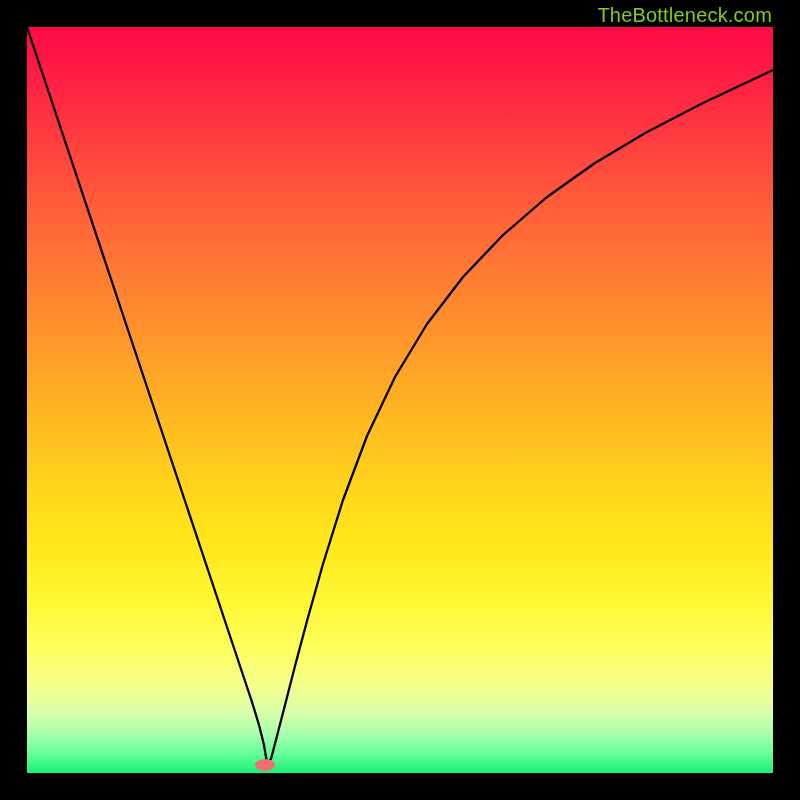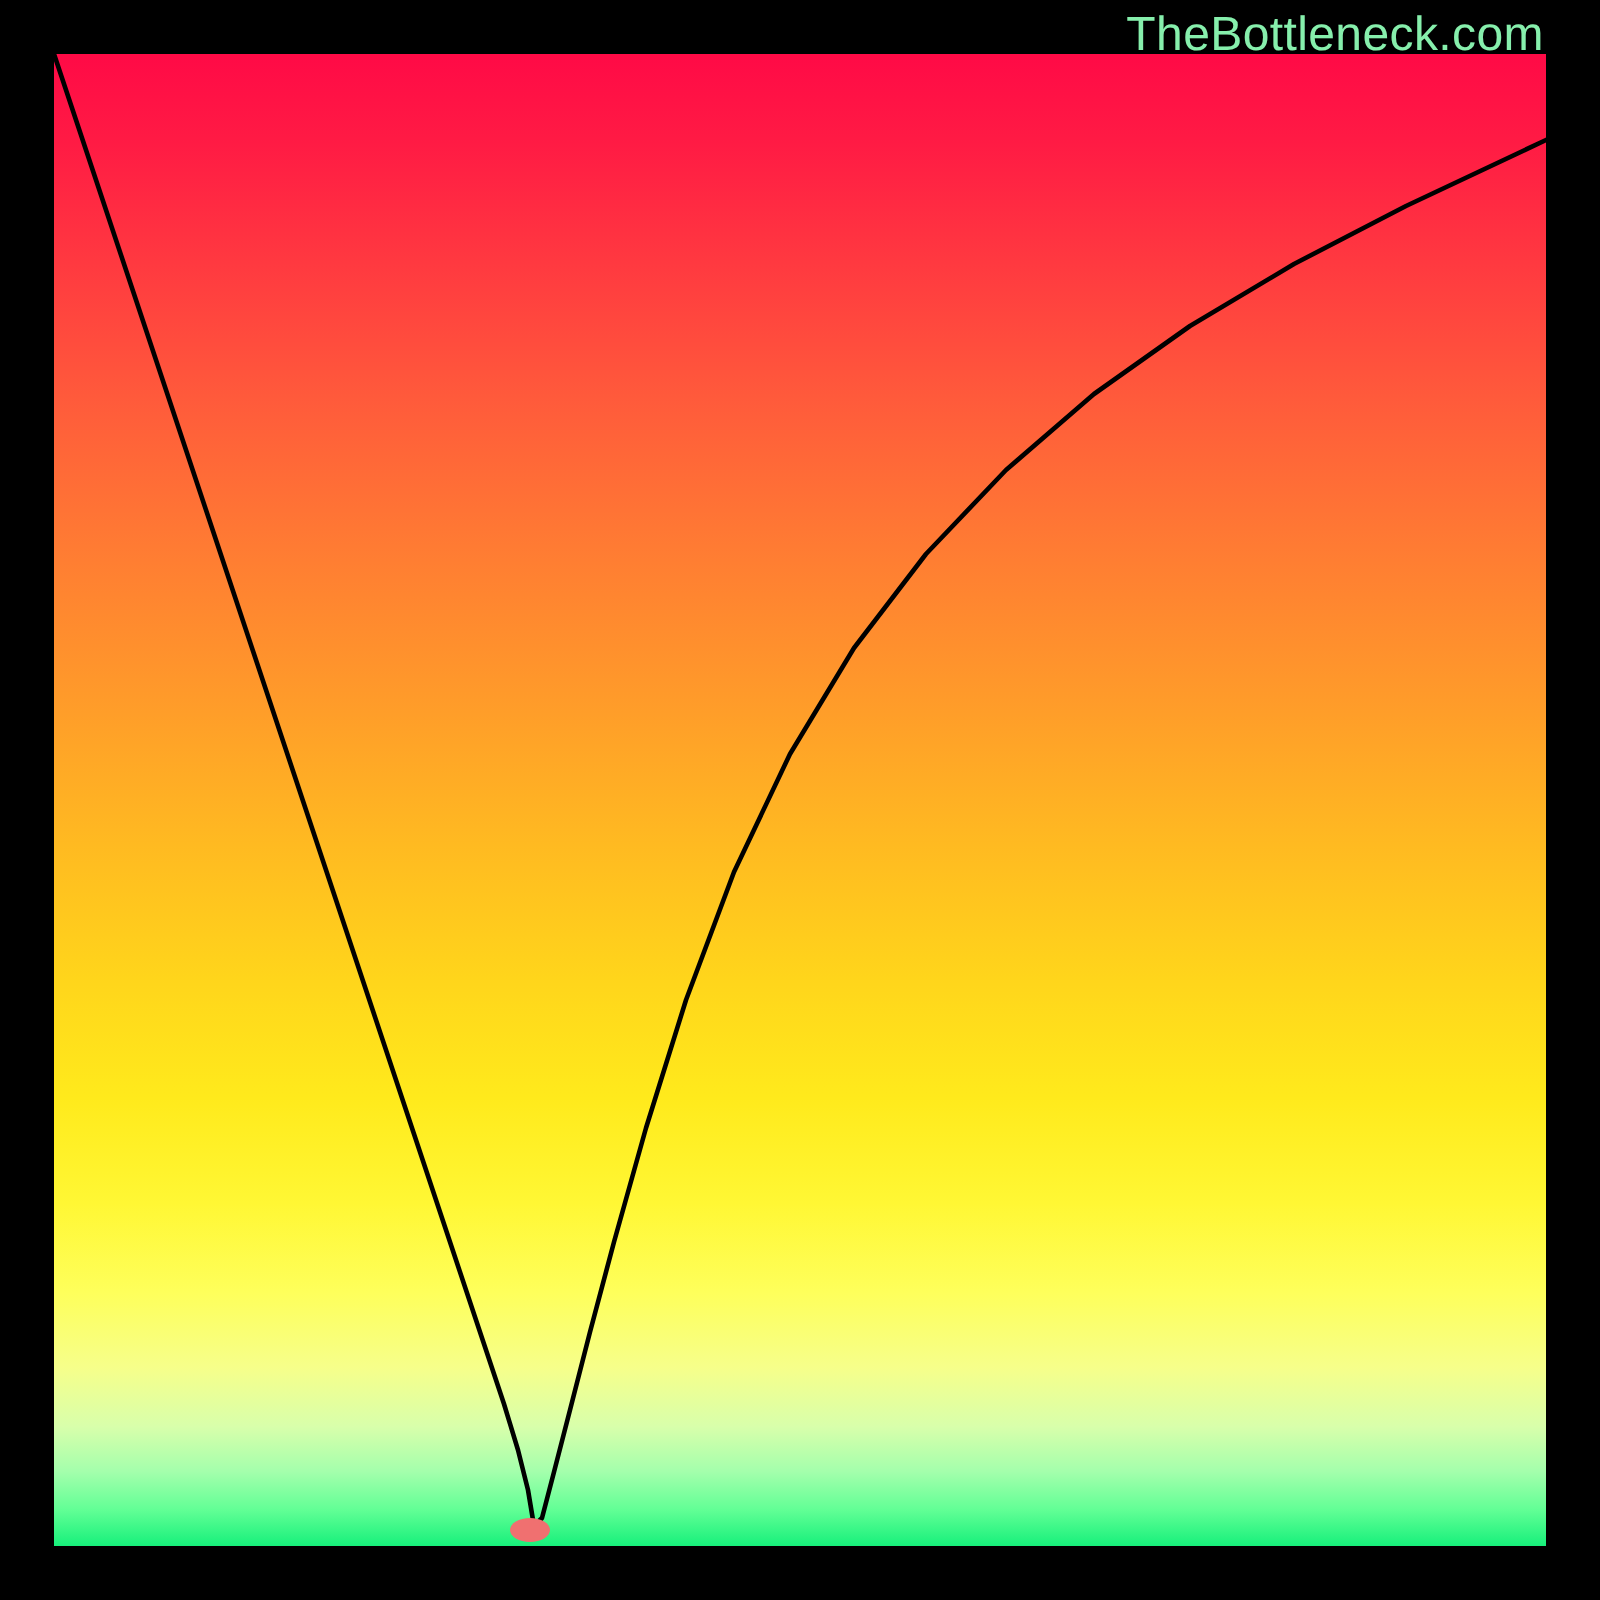--- a/index.html
+++ b/index.html
@@ -44,22 +44,22 @@
   svg.curve {
     position: absolute;
     left: 0; top: 0;
     width: 746px;
     height: 746px;
   }
   .watermark {
     position: absolute;
     top: 4px;
     right: 28px;
-    color: #86efac;
-    font-size: 24px;
+    color: #84cc16;
+    font-size: 20px;
     font-weight: 500;
     letter-spacing: 0.2px;
     user-select: none;
   }
 </style>
 </head>
 <body>
 
 <div class="frame">
   <div class="gradient"></div>

